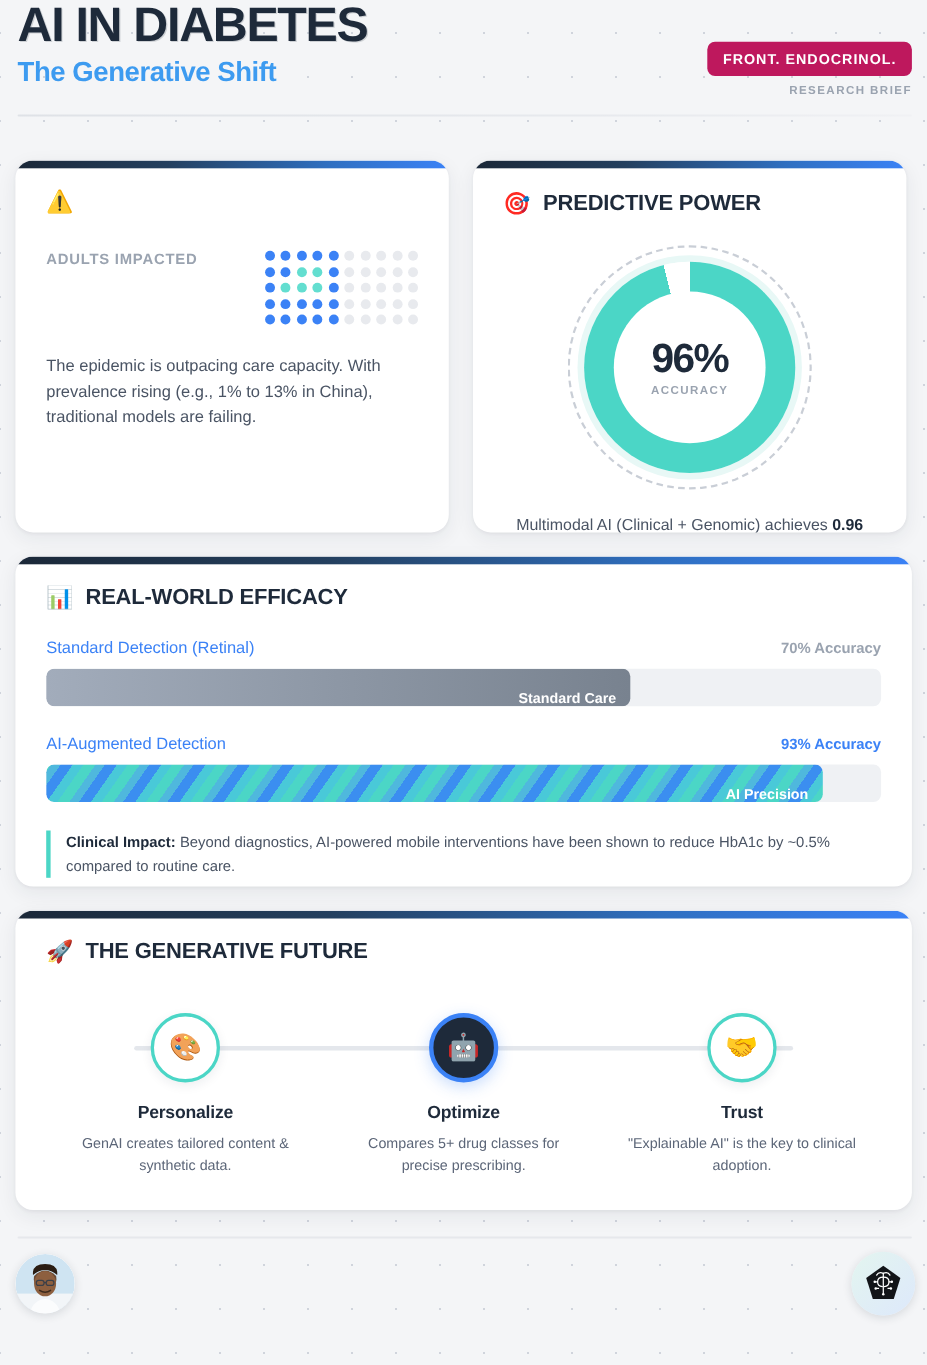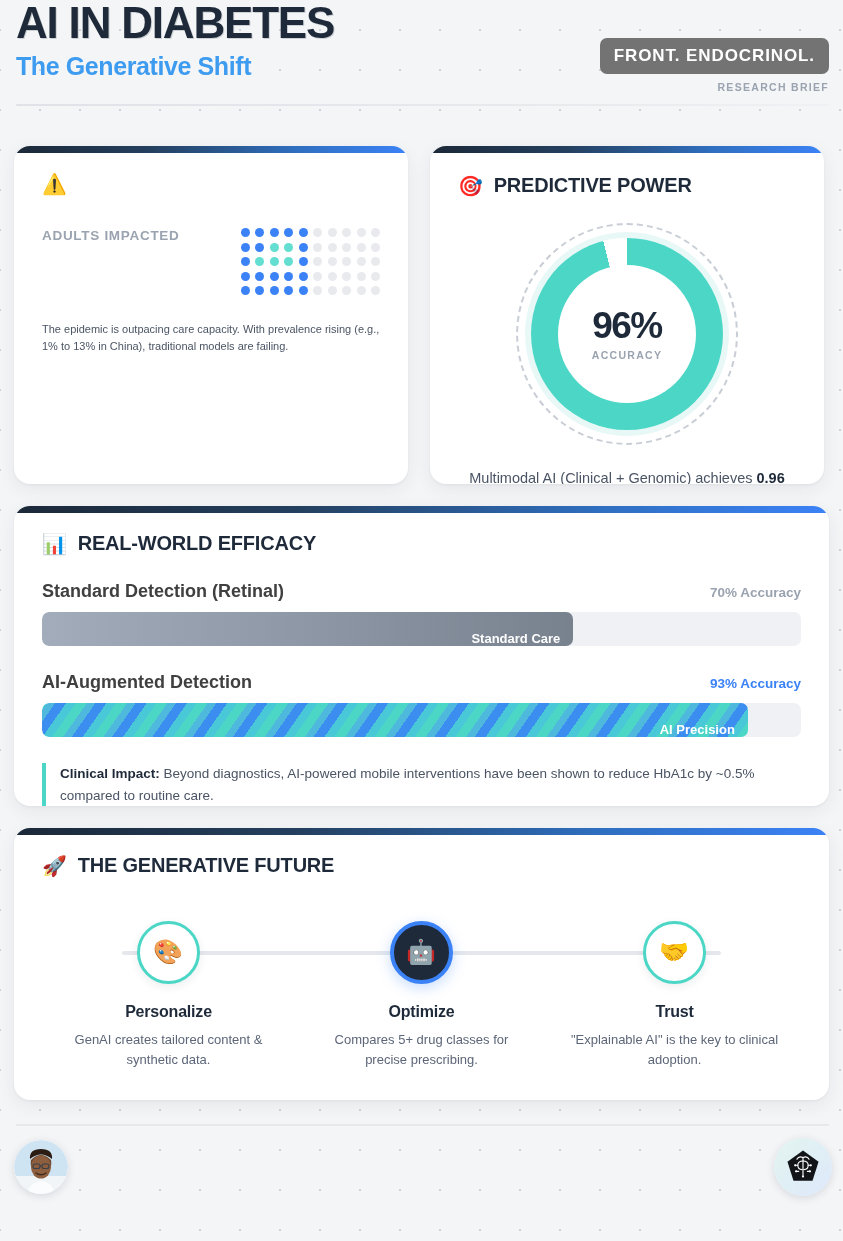--- a/index.html
+++ b/index.html
@@ -44,23 +44,23 @@
     margin-top: 8px;
   }
   .header-right {
     position: absolute;
     right: 14px;
     top: 38px;
     text-align: right;
   }
   .badge-journal {
     display: inline-block;
-    background: #737373;
+    background: #be185d;
     color: #ffffff;
-    font-size: 17px;
+    font-size: 13px;
     font-weight: 700;
     letter-spacing: 0.9px;
     padding: 8px 14px;
     border-radius: 7px;
   }
   .badge-sub {
     margin-top: 7px;
     font-size: 10.5px;
     font-weight: 700;
     letter-spacing: 1.3px;
@@ -137,21 +137,21 @@
     gap: 5.5px;
     margin-top: 12px;
   }
   .dotgrid i { display: block; width: 9px; height: 9px; border-radius: 50%; }
   .dot-blue { background: #3b82f6; }
   .dot-teal { background: #63ded0; }
   .dot-grey { background: #e8eaee; }
 
   .body-text {
     margin-top: 26px;
-    font-size: 11px;
+    font-size: 15px;
     line-height: 1.58;
     color: #4a5464;
   }
 
   
   .donut-wrap {
     display: flex;
     justify-content: center;
     margin-top: 26px;
   }
@@ -212,21 +212,21 @@
 
   
   .full { margin: 22px 14px 0 14px; }
 
   .bar-head {
     display: flex;
     justify-content: space-between;
     align-items: baseline;
     margin-top: 26px;
   }
-  .bar-label { font-size: 18px; font-weight: 700; color: #404040; }
+  .bar-label { font-size: 15px; font-weight: 400; color: #3b82f6; }
   .bar-value { font-size: 13.5px; font-weight: 800; color: #9aa3b0; }
   .bar-value.accent { color: #3b82f6; }
 
   .track {
     position: relative;
     margin-top: 10px;
     height: 34px;
     background: #eff1f4;
     border-radius: 7px;
     overflow: hidden;

